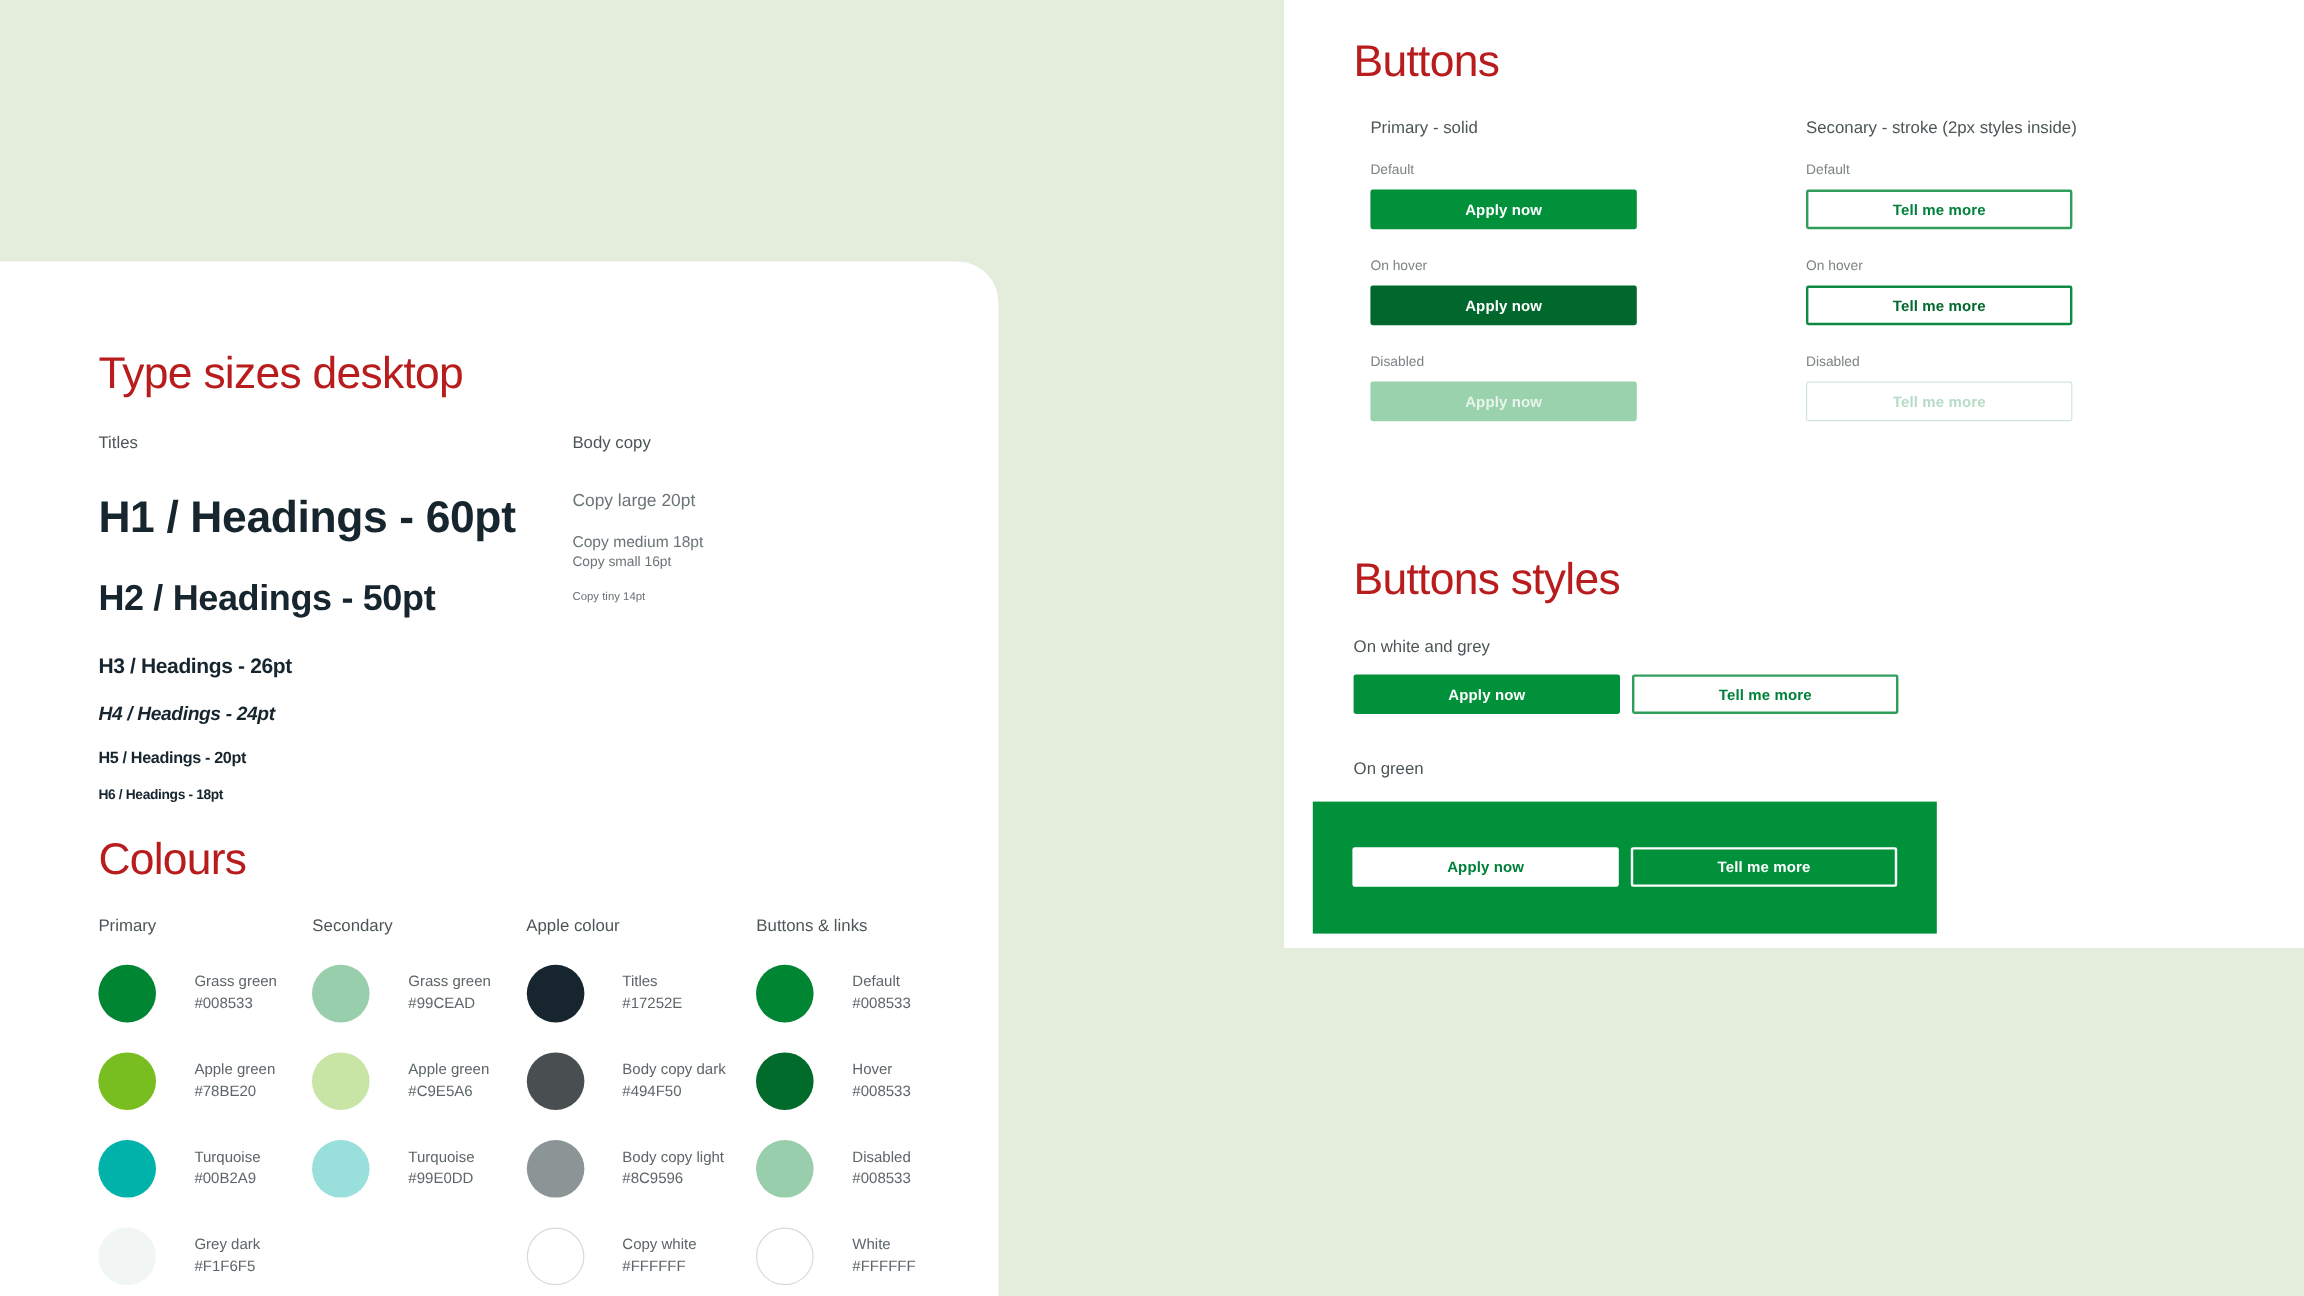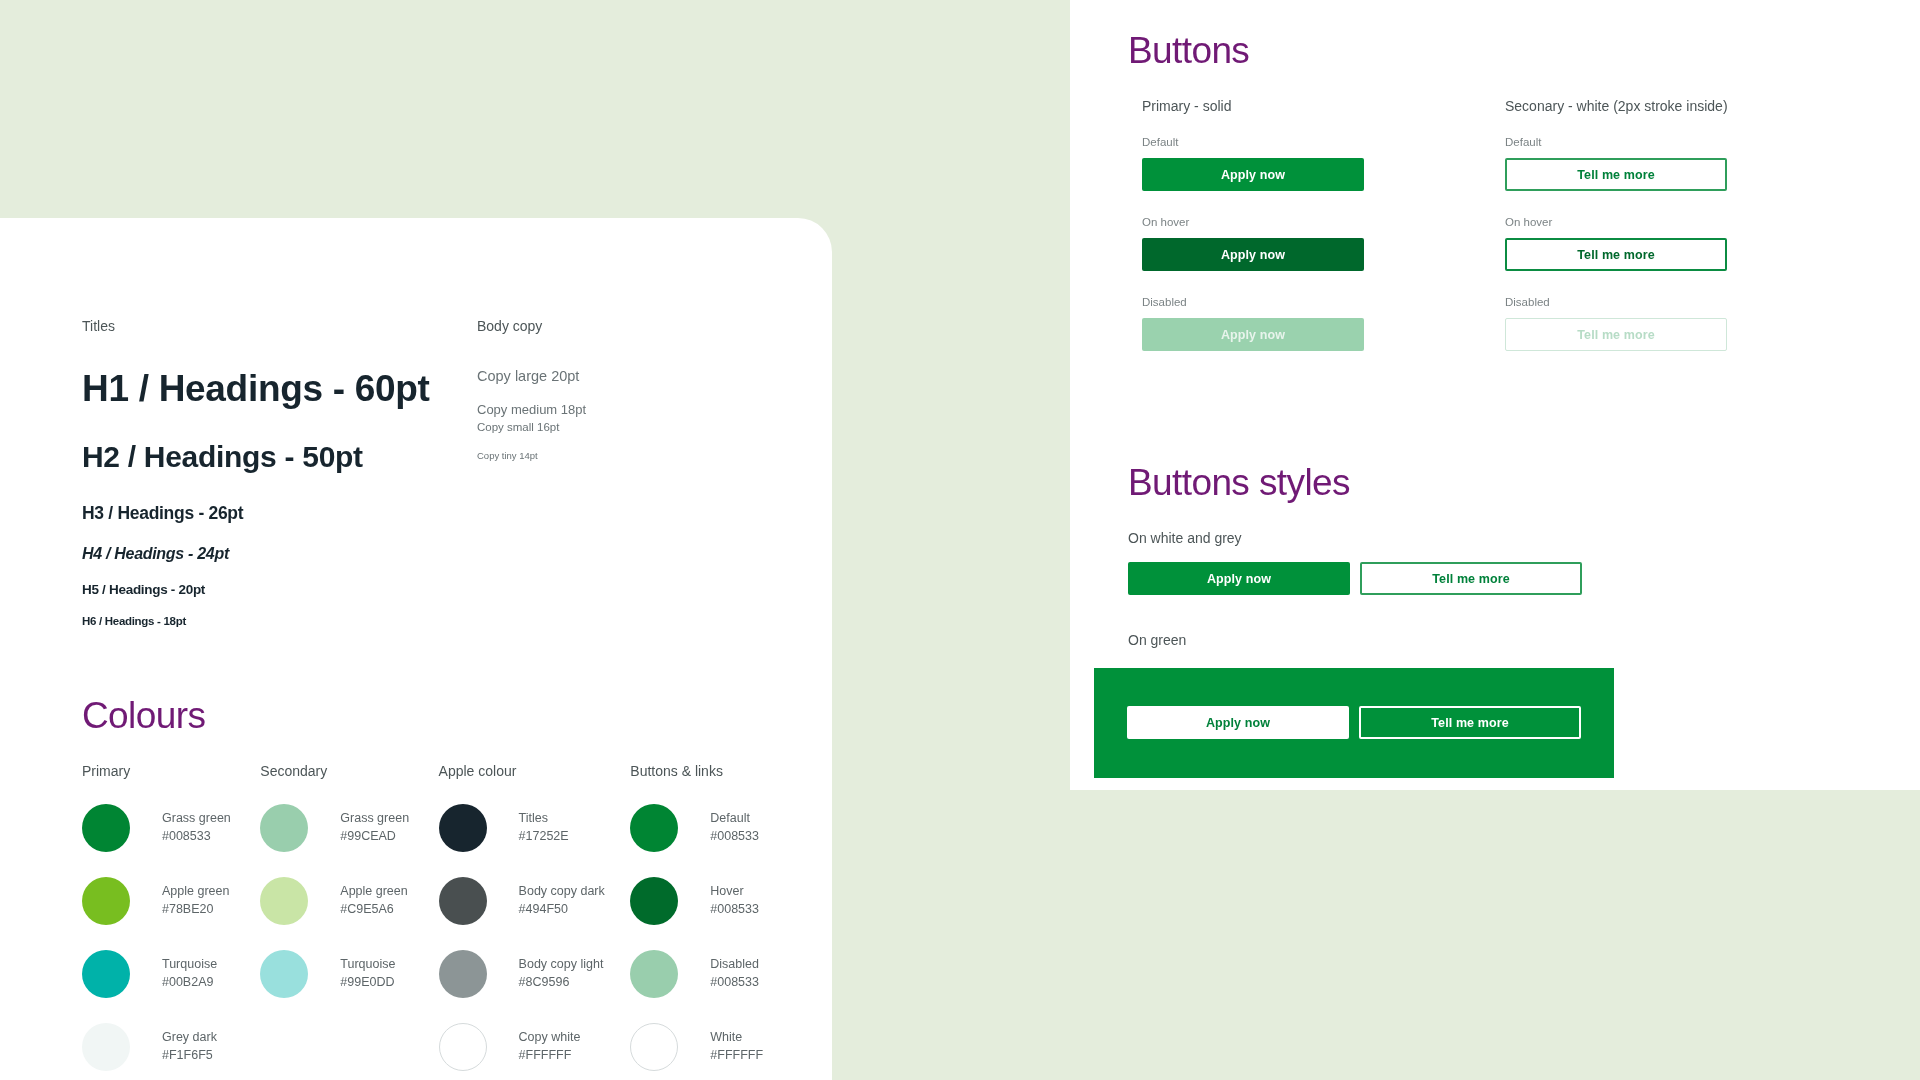--- a/index.html
+++ b/index.html
@@ -32,21 +32,21 @@
   
   .card-right {
     position: absolute; left: 1070px; top: -40px;
     width: 890px; height: 828px;
     background: #fff;
     border-bottom-left-radius: 34px;
   }
 
   
   .sec-title {
-    font-size: 37px; font-weight: 400; color: #701a75;
+    font-size: 37px; font-weight: 400; color: #b91c1c;
     letter-spacing: -0.6px;
   }
   .col-label {
     font-size: 14px; color: #4c5557; font-weight: 400;
   }
 
   .type-wrap { position: absolute; left: 82px; top: 290px; width: 700px; }
   .type-cols { display: flex; margin-top: 28px; }
   .type-col-titles { width: 395px; }
   .type-col-body { width: 300px; }
@@ -121,20 +121,21 @@
 
 <div class="canvas">
 
   <div class="bg-plate-top-right"></div>
   <div class="bg-plate-bottom-right"></div>
 
   <div class="card-left"></div>
   <div class="card-right"></div>
 
   <div class="type-wrap">
+    <div class="sec-title">Type sizes desktop</div>
     <div class="type-cols">
 
       <div class="type-col-titles">
         <div class="col-label">Titles</div>
         <div class="titles-list">
           <div class="h-item h1i">H1 / Headings - 60pt</div>
           <div class="h-item h2i">H2 / Headings - 50pt</div>
           <div class="h-item h3i">H3 / Headings - 26pt</div>
           <div class="h-item h4i">H4 / Headings - 24pt</div>
           <div class="h-item h5i">H5 / Headings - 20pt</div>
@@ -300,21 +301,21 @@
           <div class="btn btn-primary-hover">Apply now</div>
         </div>
 
         <div class="state-block">
           <div class="state-label">Disabled</div>
           <div class="btn btn-primary-disabled">Apply now</div>
         </div>
       </div>
 
       <div class="btn-col">
-        <div class="col-label" style="margin-bottom:22px">Seconary - white (2px stroke inside)</div>
+        <div class="col-label" style="margin-bottom:22px">Seconary - stroke (2px styles inside)</div>
 
         <div class="state-block">
           <div class="state-label">Default</div>
           <div class="btn btn-secondary">Tell me more</div>
         </div>
 
         <div class="state-block">
           <div class="state-label">On hover</div>
           <div class="btn btn-secondary-hover">Tell me more</div>
         </div>

